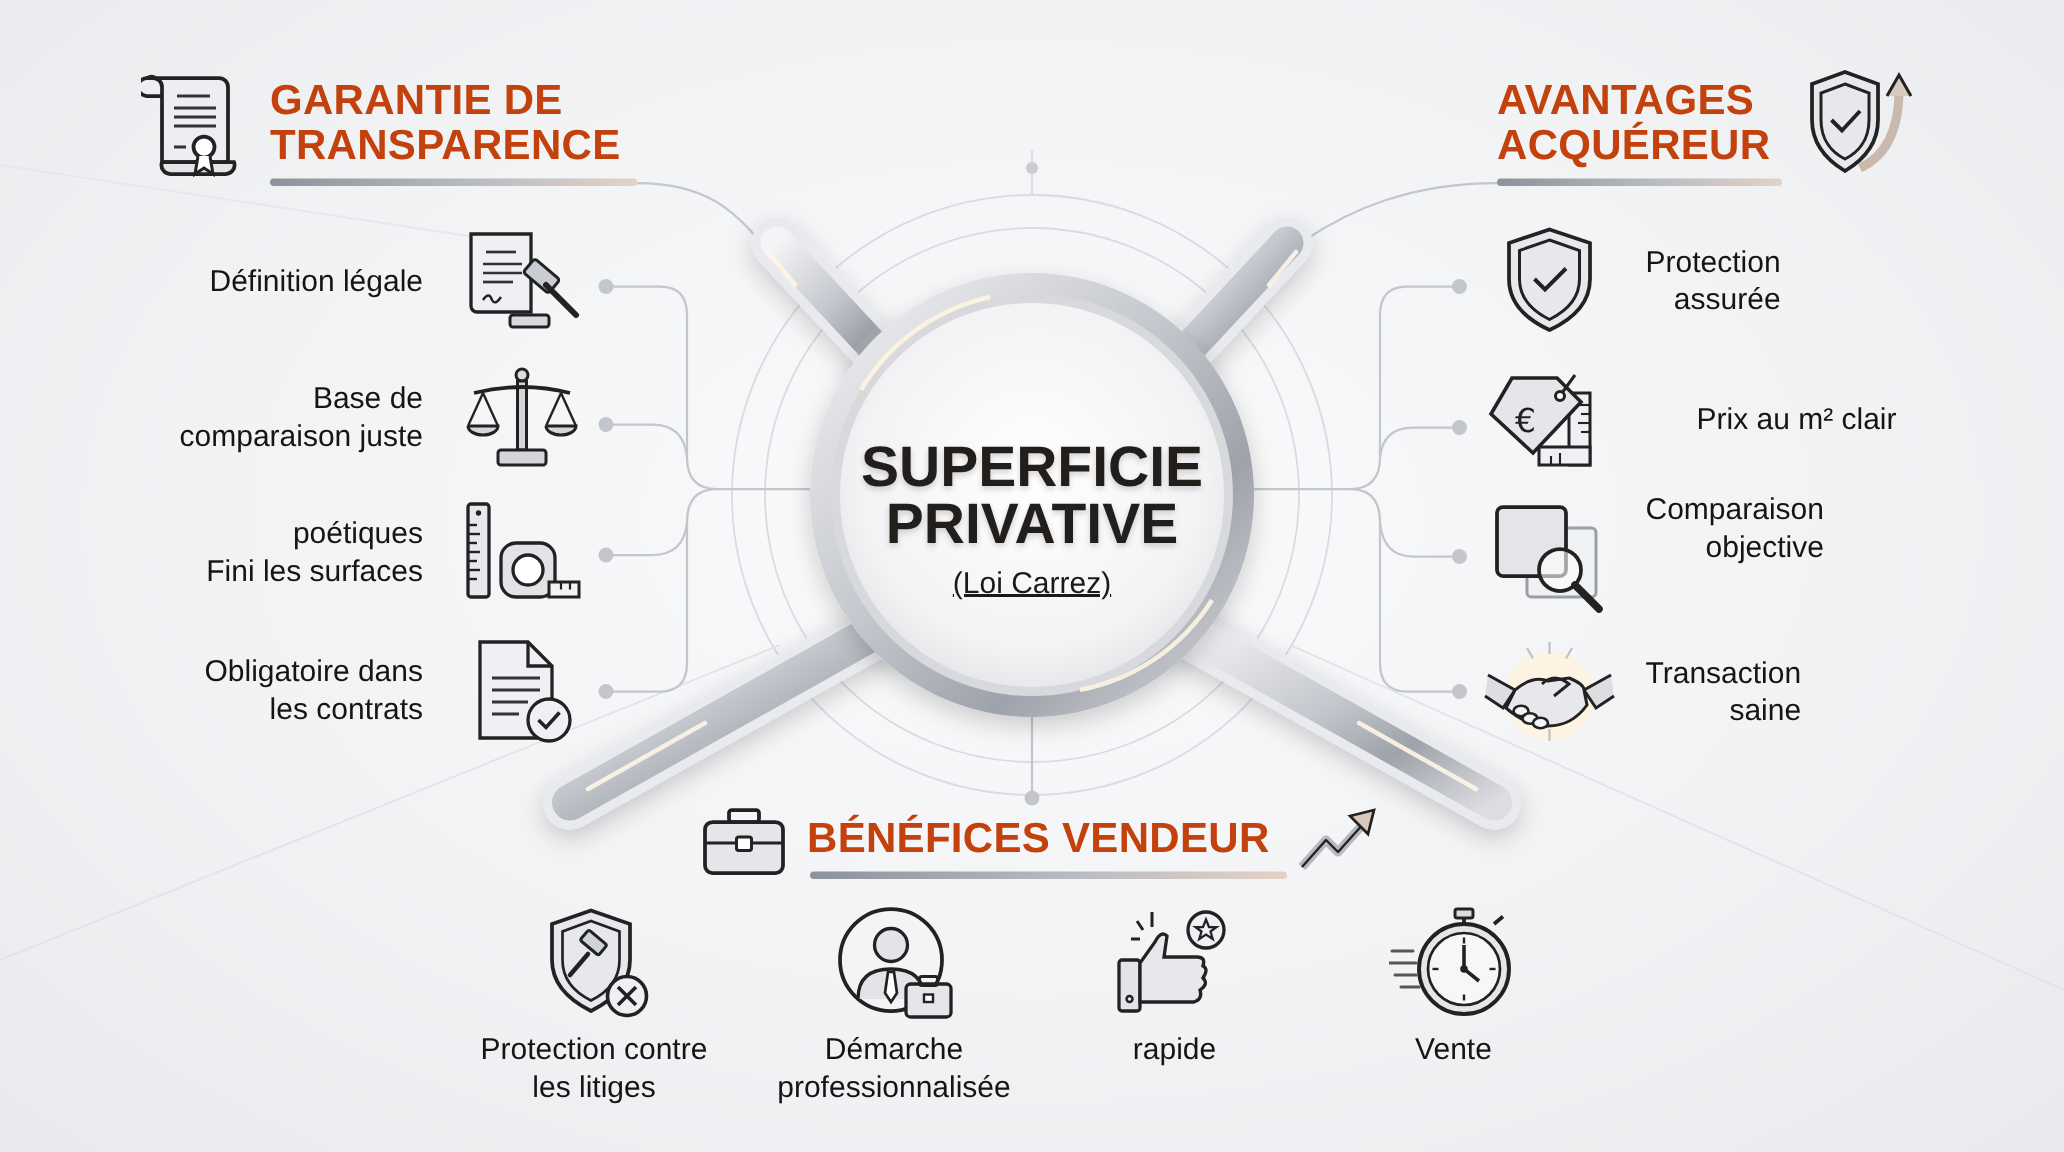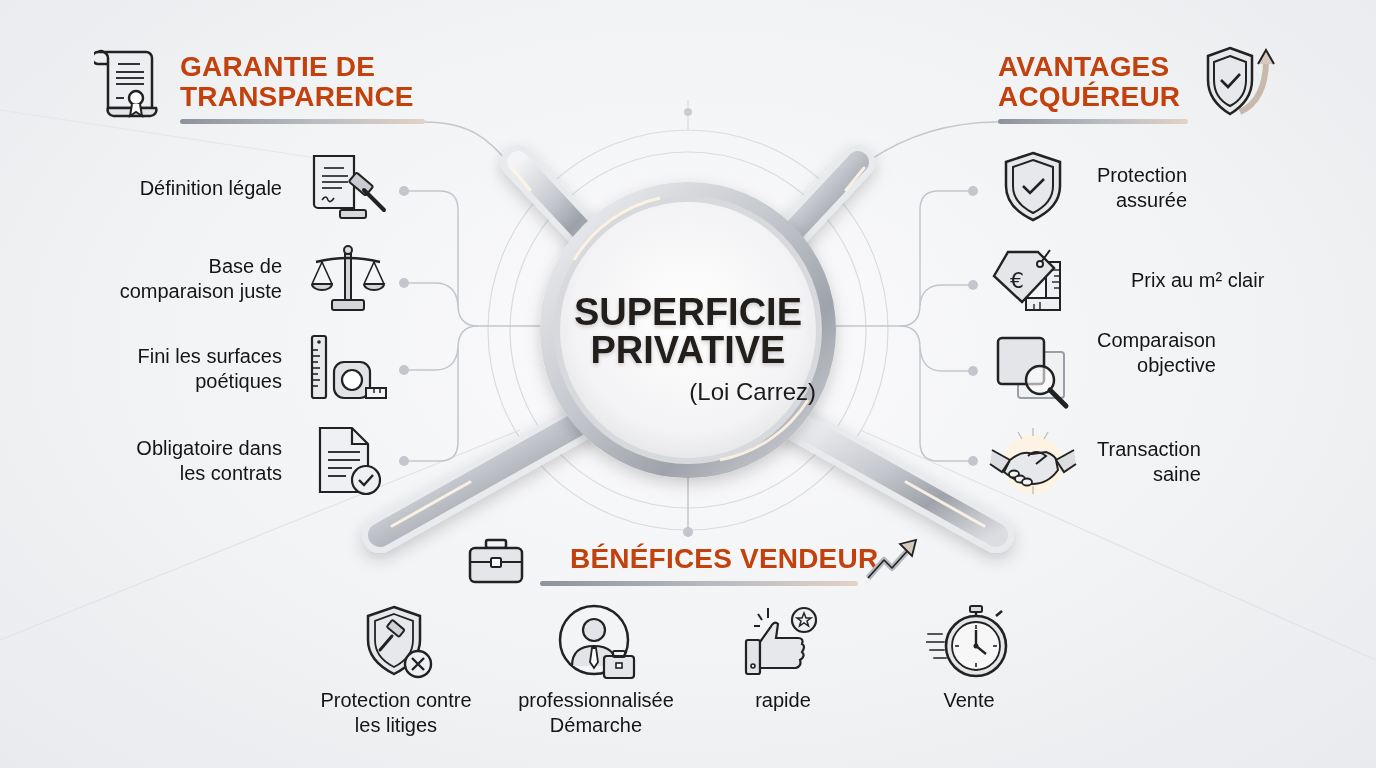--- a/index.html
+++ b/index.html
@@ -44,23 +44,24 @@
     position: absolute;
     left: 560px; width: 256px;
     text-align: center;
     font-weight: 700;
     color: #221e1c;
     text-shadow: 0 2px 4px rgba(0,0,0,0.18);
   }
   .hub-sub {
     position: absolute;
     left: 560px; width: 256px;
-    text-align: right;
-    font-size: 24px;
+    text-align: center;
+    font-size: 20px;
     color: #1a1a1a;
+    text-decoration: underline;
   }
 </style>
 </head>
 <body>
 
 <div class="canvas">
 
   <svg class="bg" width="1376" height="768" viewBox="0 0 1376 768">
     <defs>
       <linearGradient id="metal" x1="0" y1="0" x2="1" y2="1">
@@ -200,22 +201,22 @@
     <circle cx="38" cy="6" r="4" fill="#ddd" stroke="#222" stroke-width="2"></circle>
     <rect x="35" y="10" width="6" height="46" fill="#d4d6db" stroke="#222" stroke-width="2"></rect>
     <path d="M6 18 Q38 10 70 18" fill="none" stroke="#222" stroke-width="2.5"></path>
     <path d="M12 18 L2 40 M12 18 L22 40 M64 18 L54 40 M64 18 L74 40" stroke="#222" stroke-width="1.6"></path>
     <path d="M2 40 H22 a10 6 0 0 1 -20 0" fill="#d4d6db" stroke="#222" stroke-width="2"></path>
     <path d="M54 40 H74 a10 6 0 0 1 -20 0" fill="#d4d6db" stroke="#222" stroke-width="2"></path>
     <rect x="22" y="56" width="32" height="10" rx="2" fill="#d4d6db" stroke="#222" stroke-width="2"></rect>
   </svg>
 
   <div class="item-label right" style="left:60px;width:222px;top:344px;">
+    <div>poétiques</div>
     <div>Fini les surfaces</div>
-    <div>poétiques</div>
   </div>
   <svg class="icon" style="left:310px;top:334px;" width="80" height="70" viewBox="0 0 80 70">
     <rect x="2" y="2" width="14" height="62" rx="2" fill="#e6e8eb" stroke="#222" stroke-width="2.2"></rect>
     <circle cx="9" cy="8" r="1.8" fill="#222"></circle>
     <g stroke="#222" stroke-width="1.6">
         <line x1="2" y1="16" x2="8" y2="16"></line>
         <line x1="2" y1="22" x2="10" y2="22"></line>
         <line x1="2" y1="28" x2="8" y2="28"></line>
         <line x1="2" y1="34" x2="10" y2="34"></line>
         <line x1="2" y1="40" x2="8" y2="40"></line>
@@ -320,21 +321,21 @@
     <div>Transaction</div>
     <div>saine</div>
   </div>
 
   <svg class="icon" style="left:468px;top:538px;" width="56" height="48" viewBox="0 0 56 48">
     <rect x="18" y="2" width="20" height="8" rx="2" fill="none" stroke="#222" stroke-width="2.5"></rect>
     <rect x="2" y="10" width="52" height="34" rx="5" fill="#e4e6ea" stroke="#222" stroke-width="2.5"></rect>
     <line x1="2" y1="24" x2="54" y2="24" stroke="#222" stroke-width="2"></line>
     <rect x="23" y="20" width="10" height="9" rx="1.5" fill="#fff" stroke="#222" stroke-width="2"></rect>
   </svg>
-  <div class="section-title" style="left:538px;top:544px;margin-left:32px;">BÉNÉFICES VENDEUR</div>
+  <div class="section-title" style="left:538px;top:544px;">BÉNÉFICES VENDEUR</div>
   <div class="title-bar" style="left:540px;top:581px;width:318px;"></div>
   <svg class="icon" style="left:864px;top:538px;" width="56" height="44" viewBox="0 0 56 44">
     <path d="M4 40 L20 22 L28 30 L46 10" fill="none" stroke="#b7b9be" stroke-width="6" stroke-linejoin="round"></path>
     <path d="M4 40 L20 22 L28 30 L46 10" fill="none" stroke="#222" stroke-width="1.6" stroke-linejoin="round"></path>
     <path d="M36 6 L52 2 L48 18 Z" fill="#d8c9bd" stroke="#222" stroke-width="1.8"></path>
   </svg>
 
   <svg class="icon" style="left:362px;top:604px;" width="74" height="76" viewBox="0 0 74 76">
     <path d="M32 3 L58 12 V36 C58 54 44 64 32 70 C20 64 6 54 6 36 V12 Z" fill="#e6e8eb" stroke="#222" stroke-width="2.5"></path>
     <path d="M32 10 L51 17 V36 C51 50 42 58 32 63 C22 58 13 50 13 36 V17 Z" fill="none" stroke="#222" stroke-width="1.8"></path>
@@ -351,22 +352,22 @@
   <svg class="icon" style="left:558px;top:604px;" width="80" height="76" viewBox="0 0 80 76">
     <circle cx="36" cy="36" r="34" fill="#f3f4f6" stroke="#222" stroke-width="2.5"></circle>
     <circle cx="36" cy="26" r="11" fill="#e2e4e8" stroke="#222" stroke-width="2.2"></circle>
     <path d="M14 62 Q14 42 36 42 Q58 42 58 62" fill="#e2e4e8" stroke="#222" stroke-width="2.2"></path>
     <path d="M34 44 L38 44 L40 58 L36 64 L32 58 Z" fill="#fff" stroke="#222" stroke-width="1.8"></path>
     <rect x="46" y="52" width="30" height="22" rx="3" fill="#e4e6ea" stroke="#222" stroke-width="2.2"></rect>
     <rect x="55" y="47" width="12" height="6" rx="1.5" fill="none" stroke="#222" stroke-width="2"></rect>
     <rect x="58" y="59" width="6" height="5" fill="#fff" stroke="#222" stroke-width="1.6"></rect>
   </svg>
   <div class="item-label center" style="left:496px;width:200px;top:688px;">
+    <div>Démarche</div>
     <div>professionnalisée</div>
-    <div>Démarche</div>
   </div>
 
   <svg class="icon" style="left:744px;top:604px;" width="80" height="74" viewBox="0 0 80 74">
     <g stroke="#222" stroke-width="2">
         <line x1="24" y1="4" x2="24" y2="14"></line>
         <line x1="14" y1="10" x2="18" y2="16"></line>
         <line x1="10" y1="22" x2="16" y2="22"></line>
       </g>
     <rect x="2" y="36" width="14" height="34" rx="2" fill="#e2e4e8" stroke="#222" stroke-width="2.2"></rect>
     <circle cx="9" cy="62" r="2" fill="none" stroke="#222" stroke-width="1.6"></circle>

